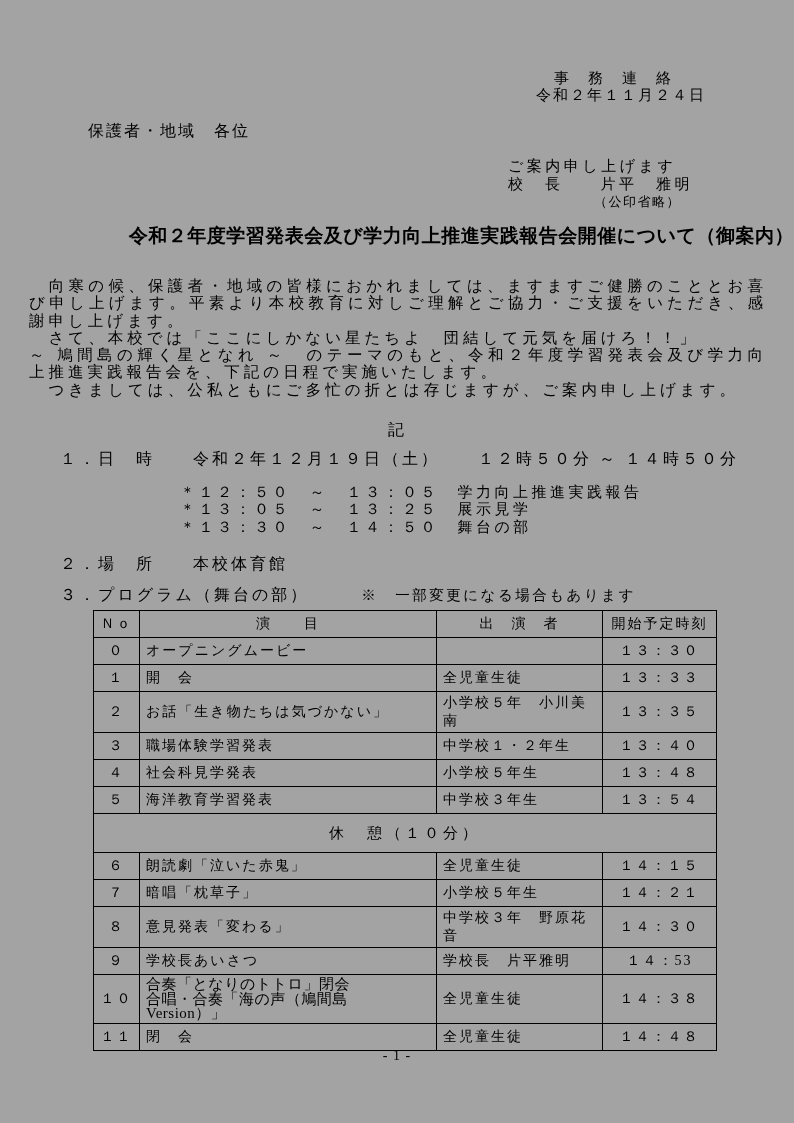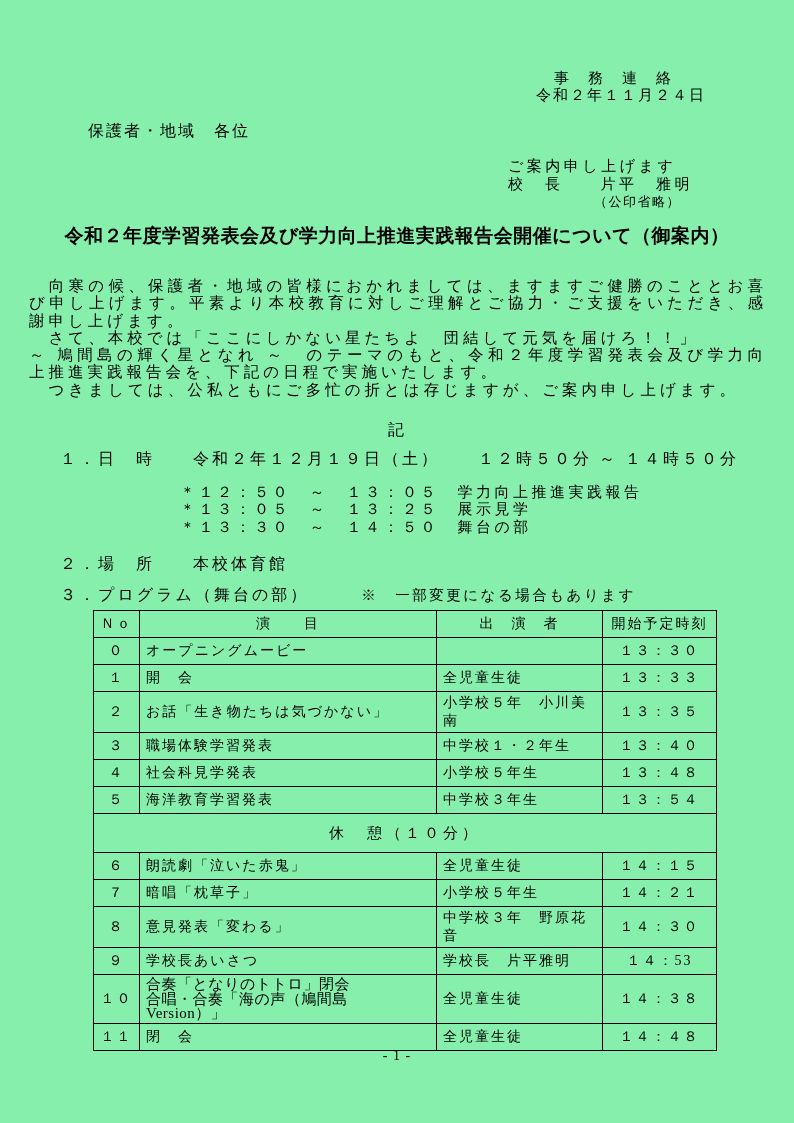--- a/index.html
+++ b/index.html
@@ -1,21 +1,21 @@
 <!DOCTYPE html>
 <html><head>
 <meta charset="utf-8">
 <style>
   * { margin: 0; padding: 0; box-sizing: border-box; }
   html, body { background: #ffffff; }
   .page {
     position: relative;
     width: 794px;
     height: 1123px;
-    background: #86efac;
+    background: #a3a3a3;
     color: #000000;
     font-family: "Liberation Serif", "DejaVu Serif", serif;
     overflow: hidden;
   }
   .hdr-right {
     position: absolute;
     top: 70px;
     left: 536px;
     font-size: 15px;
     letter-spacing: 2px;
@@ -43,21 +43,21 @@
   .sender .seal-note {
     padding-left: 86px;
     font-size: 13px;
     letter-spacing: 1.5px;
   }
   .doc-title {
     position: absolute;
     top: 223px;
     left: 0;
     width: 100%;
-    text-align: center;
+    text-align: right;
     font-size: 19px;
     font-weight: bold;
     letter-spacing: 0.5px;
     white-space: nowrap;
   }
   .body-text {
     position: absolute;
     top: 277px;
     left: 29px;
     width: 738px;

